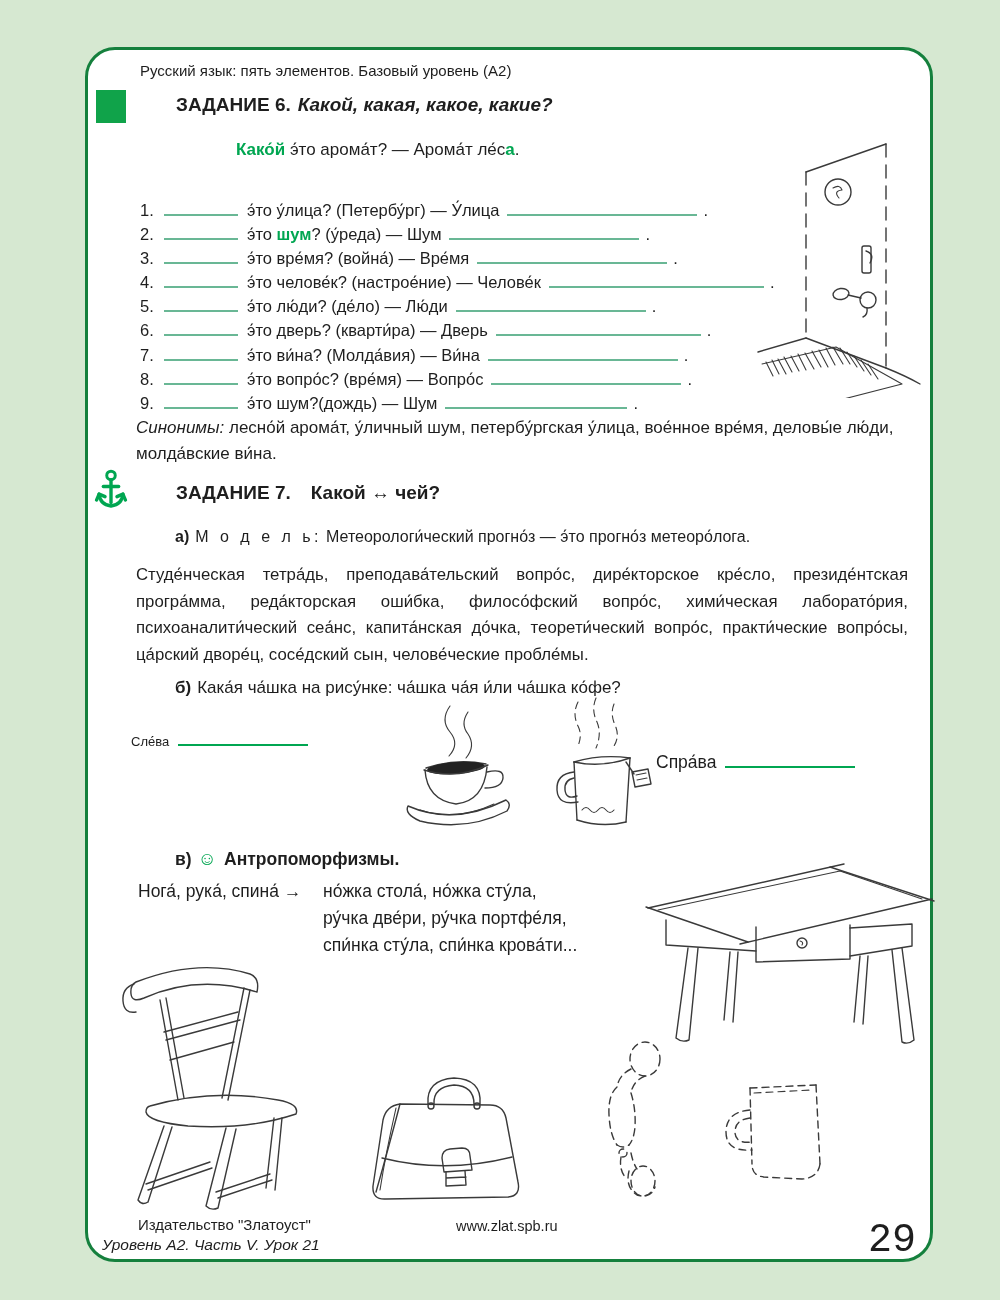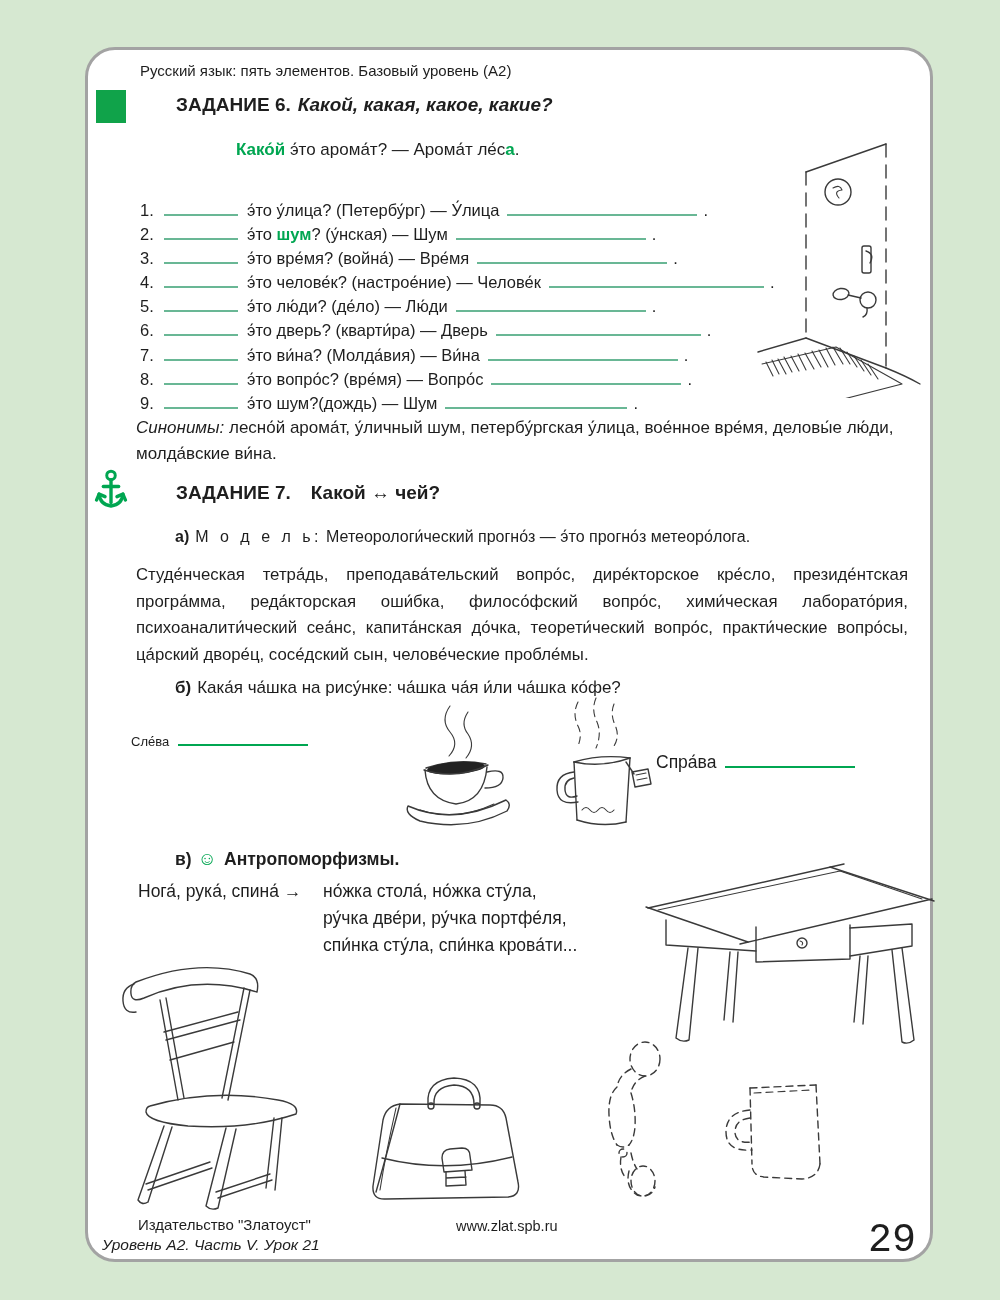--- a/index.html
+++ b/index.html
@@ -4,21 +4,21 @@
 <style>
   html,body{margin:0;padding:0;}
   .canvas{
     position:relative;width:1000px;height:1300px;
     background:#d6e8d1;overflow:hidden;
     font-family:"Liberation Sans","DejaVu Sans",sans-serif;
     color:#1e1e1e;
   }
   .page{
     position:absolute;left:85px;top:47px;width:848px;height:1215px;
-    background:#ffffff;border:3px solid #a3a3a3;border-radius:30px;
+    background:#ffffff;border:3px solid #15803d;border-radius:30px;
     box-sizing:border-box;
   }
   .abs{position:absolute;}
   .header-line{left:52px;top:12px;font-size:15px;white-space:nowrap;}
   .green-square{left:8px;top:40px;width:30px;height:33px;background:#10a34a;}
   .h6{left:88px;top:44px;font-size:19px;font-weight:bold;white-space:nowrap;}
   .h6 .it{font-style:italic;margin-left:7px;}
   .model-block{left:52px;top:86px;font-size:17px;line-height:27px;white-space:nowrap;}
   .spaced{letter-spacing:3.5px;margin-right:4px;}
   .green{color:#00a651;font-weight:bold;}
@@ -87,21 +87,21 @@
     </div>
 
     <div class="abs model-block">
       <div class="model-l2">
         <span class="green">Како́й</span><span> э́то арома́т? — Арома́т ле́с</span><span class="green">а</span><span>.</span>
       </div>
     </div>
 
     <div class="abs t6-list">
       <div class="t6-row"><span class="num">1.</span><span class="blank b1"></span><span>э́то у́лица? (Петербу́рг) — У́лица</span><span class="green"></span><span></span><span class="blank b2"></span><span>.</span></div>
-      <div class="t6-row"><span class="num">2.</span><span class="blank b1"></span><span>э́то </span><span class="green">шум</span><span>? (у́нская) — Шум</span><span class="blank b2"></span><span>.</span></div>
+      <div class="t6-row"><span class="num">2.</span><span class="blank b1"></span><span>э́то </span><span class="green">шум</span><span>? (у́реда) — Шум</span><span class="blank b2"></span><span>.</span></div>
       <div class="t6-row"><span class="num">3.</span><span class="blank b1"></span><span>э́то вре́мя? (война́) — Вре́мя</span><span class="green"></span><span></span><span class="blank b2"></span><span>.</span></div>
       <div class="t6-row"><span class="num">4.</span><span class="blank b1"></span><span>э́то челове́к? (настрое́ние) — Челове́к</span><span class="green"></span><span></span><span class="blank b2"></span><span>.</span></div>
       <div class="t6-row"><span class="num">5.</span><span class="blank b1"></span><span>э́то лю́ди? (де́ло) — Лю́ди</span><span class="green"></span><span></span><span class="blank b2"></span><span>.</span></div>
       <div class="t6-row"><span class="num">6.</span><span class="blank b1"></span><span>э́то дверь? (кварти́ра) — Дверь</span><span class="green"></span><span></span><span class="blank b2"></span><span>.</span></div>
       <div class="t6-row"><span class="num">7.</span><span class="blank b1"></span><span>э́то ви́на? (Молда́вия) — Ви́на</span><span class="green"></span><span></span><span class="blank b2"></span><span>.</span></div>
       <div class="t6-row"><span class="num">8.</span><span class="blank b1"></span><span>э́то вопро́с? (вре́мя) — Вопро́с</span><span class="green"></span><span></span><span class="blank b2"></span><span>.</span></div>
       <div class="t6-row"><span class="num">9.</span><span class="blank b1"></span><span>э́то шум?(дождь) — Шум</span><span class="green"></span><span></span><span class="blank b2"></span><span>.</span></div>
     </div>
 
     <div class="abs sinonimy">

